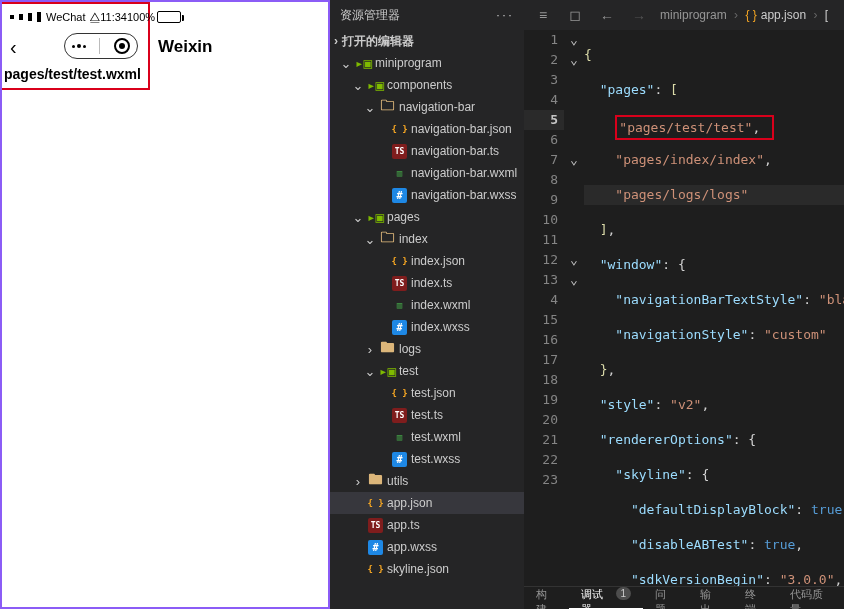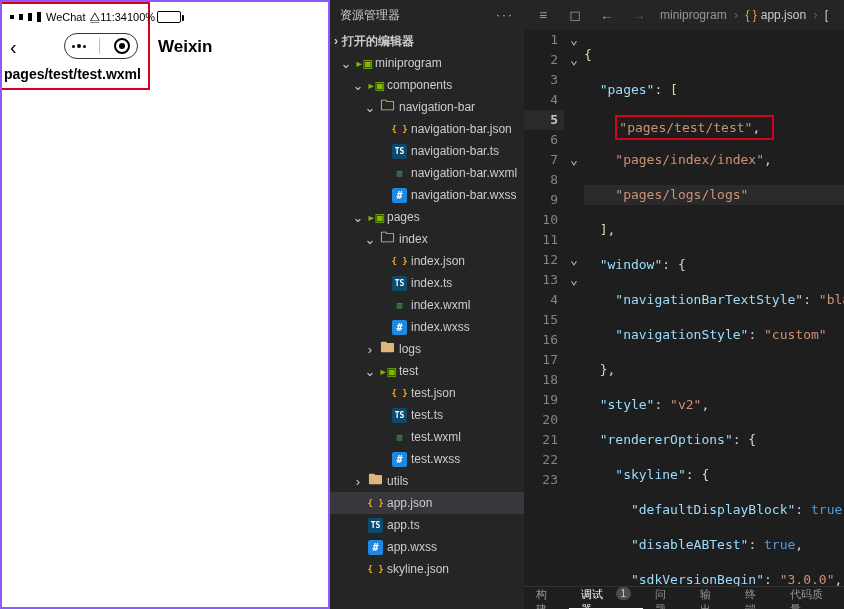--- a/index.html
+++ b/index.html
@@ -87,21 +87,21 @@
 .row.file .chev { visibility: hidden; }
 
 .pad0{ padding-left: 10px } .pad1{ padding-left: 22px } .pad2{ padding-left: 34px }
 .pad3{ padding-left: 46px }
 
 .ico { width: 15px; height: 15px; display: inline-flex; align-items: center; justify-content: center; border-radius: 2px; font-size: 9px; font-weight: 700; font-family: monospace; }
 .ico-folder-open { color:#dcb67a; font-size:14px; }
 .ico-folder { color:#dcb67a; font-size:14px; }
 .ico-folder-green { color:#7fba00; font-size:14px; }
 .ico-json { color:#f5a623; }
-.ico-ts { background:#0c4a6e; color:#fff; font-size:8px; }
+.ico-ts { background:#7f1d1d; color:#fff; font-size:8px; }
 .ico-wxml { color:#43a047; }
 .ico-wxss { background:#1e88e5; color:#fff; font-size:10px; }
 
 
 .editor {
   flex: 1; height: 100%;
   background: #1e1e1e; color: #d4d4d4;
   display: flex; flex-direction: column;
   min-width: 0;
 }

